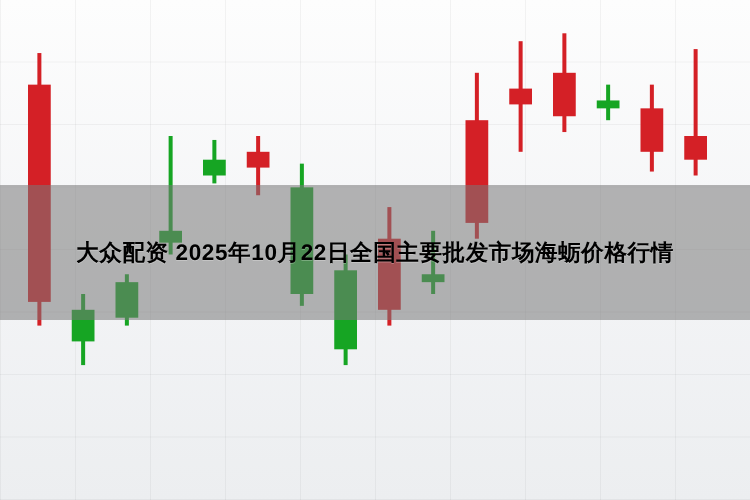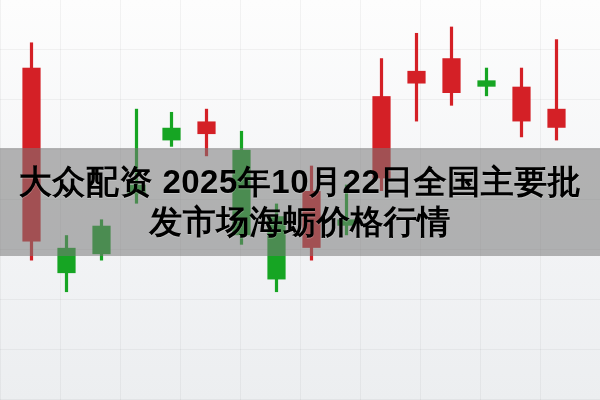--- a/index.html
+++ b/index.html
@@ -18,21 +18,21 @@
   .chart{position:absolute;left:0;top:0;width:600px;height:400px;}
   .overlay-band{
     position:absolute;left:0;top:148px;width:600px;height:108px;
     background:rgba(120,120,120,0.55);
   }
   .title{
     position:absolute;left:0;top:148px;width:600px;height:108px;
     display:flex;align-items:center;justify-content:center;
     text-align:center;
     color:#000000;
-    font-size:33px;
+    font-size:18px;
     font-weight:700;
     line-height:40px;
     letter-spacing:0.5px;
     padding:0 16px;
     box-sizing:border-box;
     text-shadow:0 1px 0 rgba(255,255,255,0.25);
   }
 </style>
 </head>
 <body>

